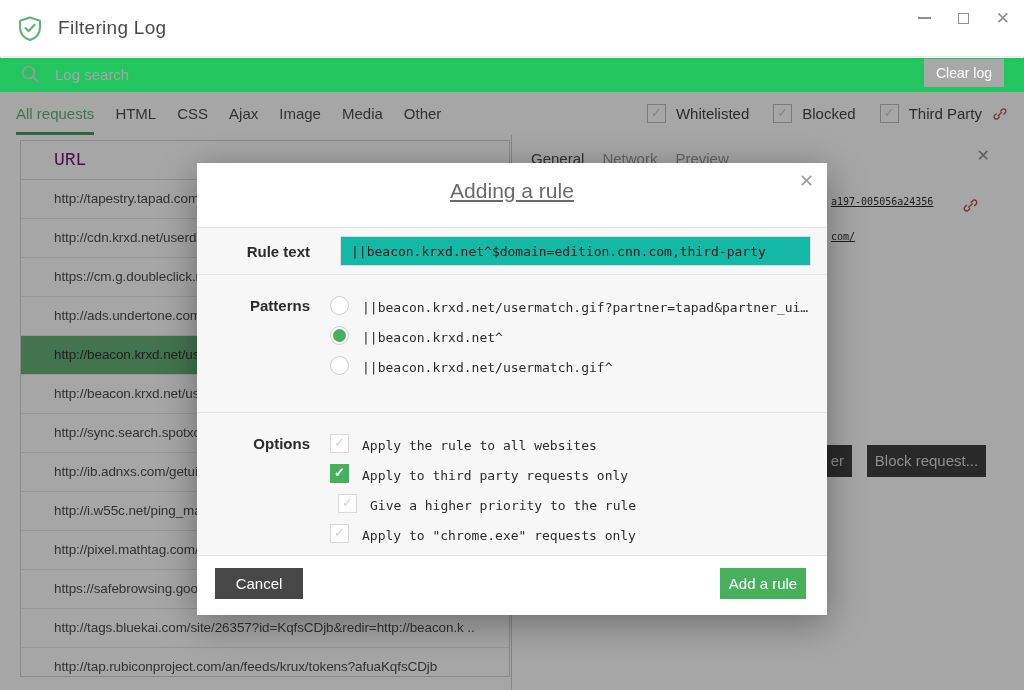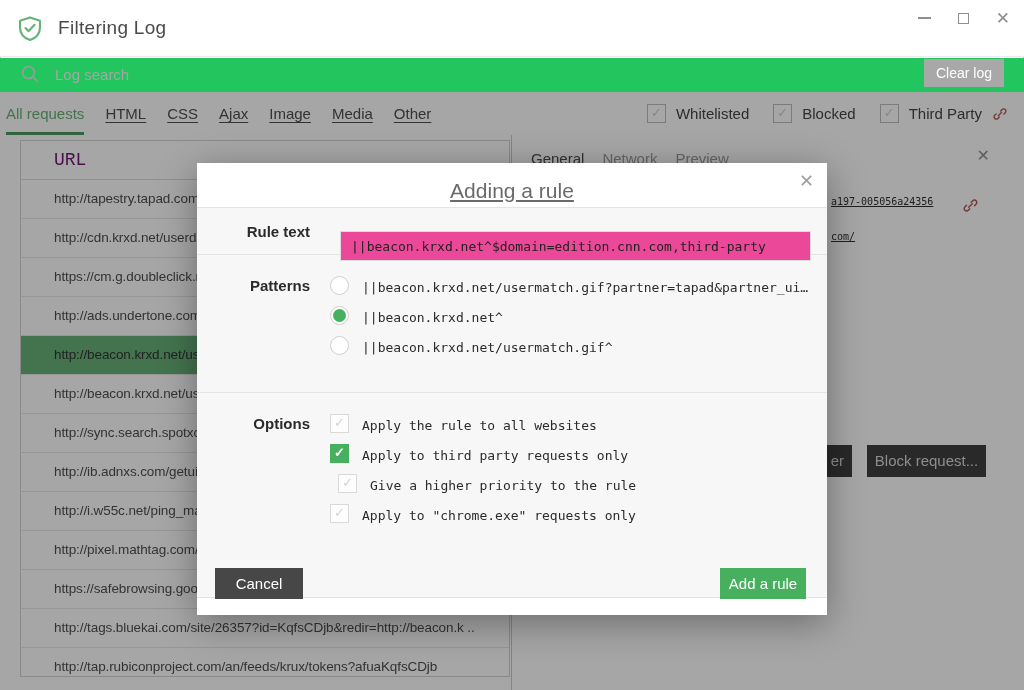--- a/index.html
+++ b/index.html
@@ -25,23 +25,23 @@
                   font-size:15px; color:#555; font-family:"Liberation Sans",sans-serif; background:transparent; }
   .search-input::placeholder { color:#a6a6a6; }
   .clear-log { position:absolute; right:20px; top:1px; width:80px; height:28px; background:#a8a8a8; color:#fff;
                border:none; font-size:14px; font-family:"Liberation Sans",sans-serif; }
 
   
   .content { position:absolute; top:92px; left:0; right:0; bottom:0; background:#fff; }
   .dim { position:absolute; inset:0; background:rgba(0,0,0,.35); z-index:40; pointer-events:none; }
 
   .filterbar { position:absolute; top:0; left:0; right:0; height:43px; }
-  .ftabs { position:absolute; left:6px; top:0; height:43px; display:flex; gap:21px; }
+  .ftabs { position:absolute; left:16px; top:0; height:43px; display:flex; gap:21px; }
   .ftab { position:relative; font-size:15px; color:#4f4f4f; line-height:43px; height:43px;
-          text-decoration:underline; text-underline-offset:3px; white-space:nowrap; }
+          text-underline-offset:3px; white-space:nowrap; }
   .ftab.active { color:#67b279; text-decoration:none; }
   .ftab.active::after { content:''; position:absolute; left:0; right:0; bottom:0; height:3px; background:#4e9960; }
   .fchecks { position:absolute; right:16px; top:0; height:43px; display:flex; align-items:center; gap:24px; }
   .fcheck { display:flex; align-items:center; gap:10px; font-size:15px; color:#454545; }
   .cbox { position:relative; width:19px; height:19px; border:1px solid #bdbdbd; background:#fff; flex:none; }
   .cbox::after { content:'✓'; position:absolute; left:3px; top:0; font-size:13px; color:#cfcfcf; }
 
   .main { position:absolute; top:43px; left:0; right:0; bottom:0; }
   .url-table { position:absolute; left:20px; top:5px; width:490px; bottom:13px;
                border:1px solid #d4d4d4; background:#fff; overflow:hidden; }
@@ -64,31 +64,31 @@
   .dbtn { position:absolute; top:310px; height:32px; background:#3f3f3f; color:#d9d9d9; font-size:15px;
           line-height:32px; border:none; font-family:"Liberation Sans",sans-serif; }
   .dbtn-partial { left:269px; width:71px; text-align:right; padding-right:8px; }
   .dbtn-block { left:355px; width:119px; text-align:center; }
 
   
   .modal { position:absolute; left:197px; top:163px; width:630px; height:452px; background:#fff; z-index:60;
            box-shadow:0 8px 35px rgba(0,0,0,.35); }
   .m-close { position:absolute; top:9px; right:13px; font-size:18px; color:#a0a0a0; line-height:1; }
   .m-title { position:absolute; top:16px; left:0; right:0; text-align:center; font-size:21px; color:#6a6a6a;text-decoration:underline; }
-  .m-body { position:absolute; top:44px; left:0; right:0; height:391px; background:#f7f7f7;
+  .m-body { position:absolute; top:64px; left:0; right:0; height:329px; background:#f7f7f7;
             border-top:1px solid #e4e4e4; border-bottom:1px solid #e4e4e4; }
   .m-sec { position:absolute; left:0; right:0; }
   .sec-rule { top:0; height:47px; border-bottom:1px solid #e4e4e4; }
   .sec-pat  { top:48px; height:137px; border-bottom:1px solid #e4e4e4; }
   .sec-opt  { top:186px; height:141px; }
   .m-label { position:absolute; left:0; width:113px; text-align:right; font-weight:bold; font-size:15px; color:#2b2b2b; }
   .lab-rule { top:15px; }  .lab-pat { top:21px; }  .lab-opt { top:21px; }
   .m-input { position:absolute; left:143px; top:8px; width:471px; height:30px; border:1px solid #ddd;
-             background:#ec4899; padding:12px 10px; font-family:"DejaVu Sans Mono","Liberation Mono",monospace;
-             font-size:13px; color:#222; outline:none;margin-top:15px; }
+             background:#14b8a6; padding:12px 10px; font-family:"DejaVu Sans Mono","Liberation Mono",monospace;
+             font-size:13px; color:#222; outline:none; }
   .opt-row { position:absolute; left:133px; height:20px; display:flex; align-items:flex-end; gap:13px; }
   .mono { font-family:"DejaVu Sans Mono","Liberation Mono",monospace; font-size:13px; color:#2b2b2b; white-space:nowrap; }
   .radio { position:relative; width:19px; height:19px; border-radius:50%; border:1px solid #cfcfcf; background:#fff; flex:none; }
   .radio.sel::after { content:''; position:absolute; inset:2px; border-radius:50%; background:#46b05e; }
   .mcheck { position:relative; width:19px; height:19px; border:1px solid #d9d9d9; background:#fdfdfd; flex:none; }
   .mcheck::after { content:'✓'; position:absolute; left:3px; top:0; font-size:13px; color:#d4d4d4; }
   .mcheck.on { background:#46b05e; border-color:#46b05e; }
   .mcheck.on::after { color:#fff; font-weight:bold; }
   .m-btn { position:absolute; top:405px; height:31px; border:none; color:#fff; font-size:15px;
            font-family:"Liberation Sans",sans-serif; }

